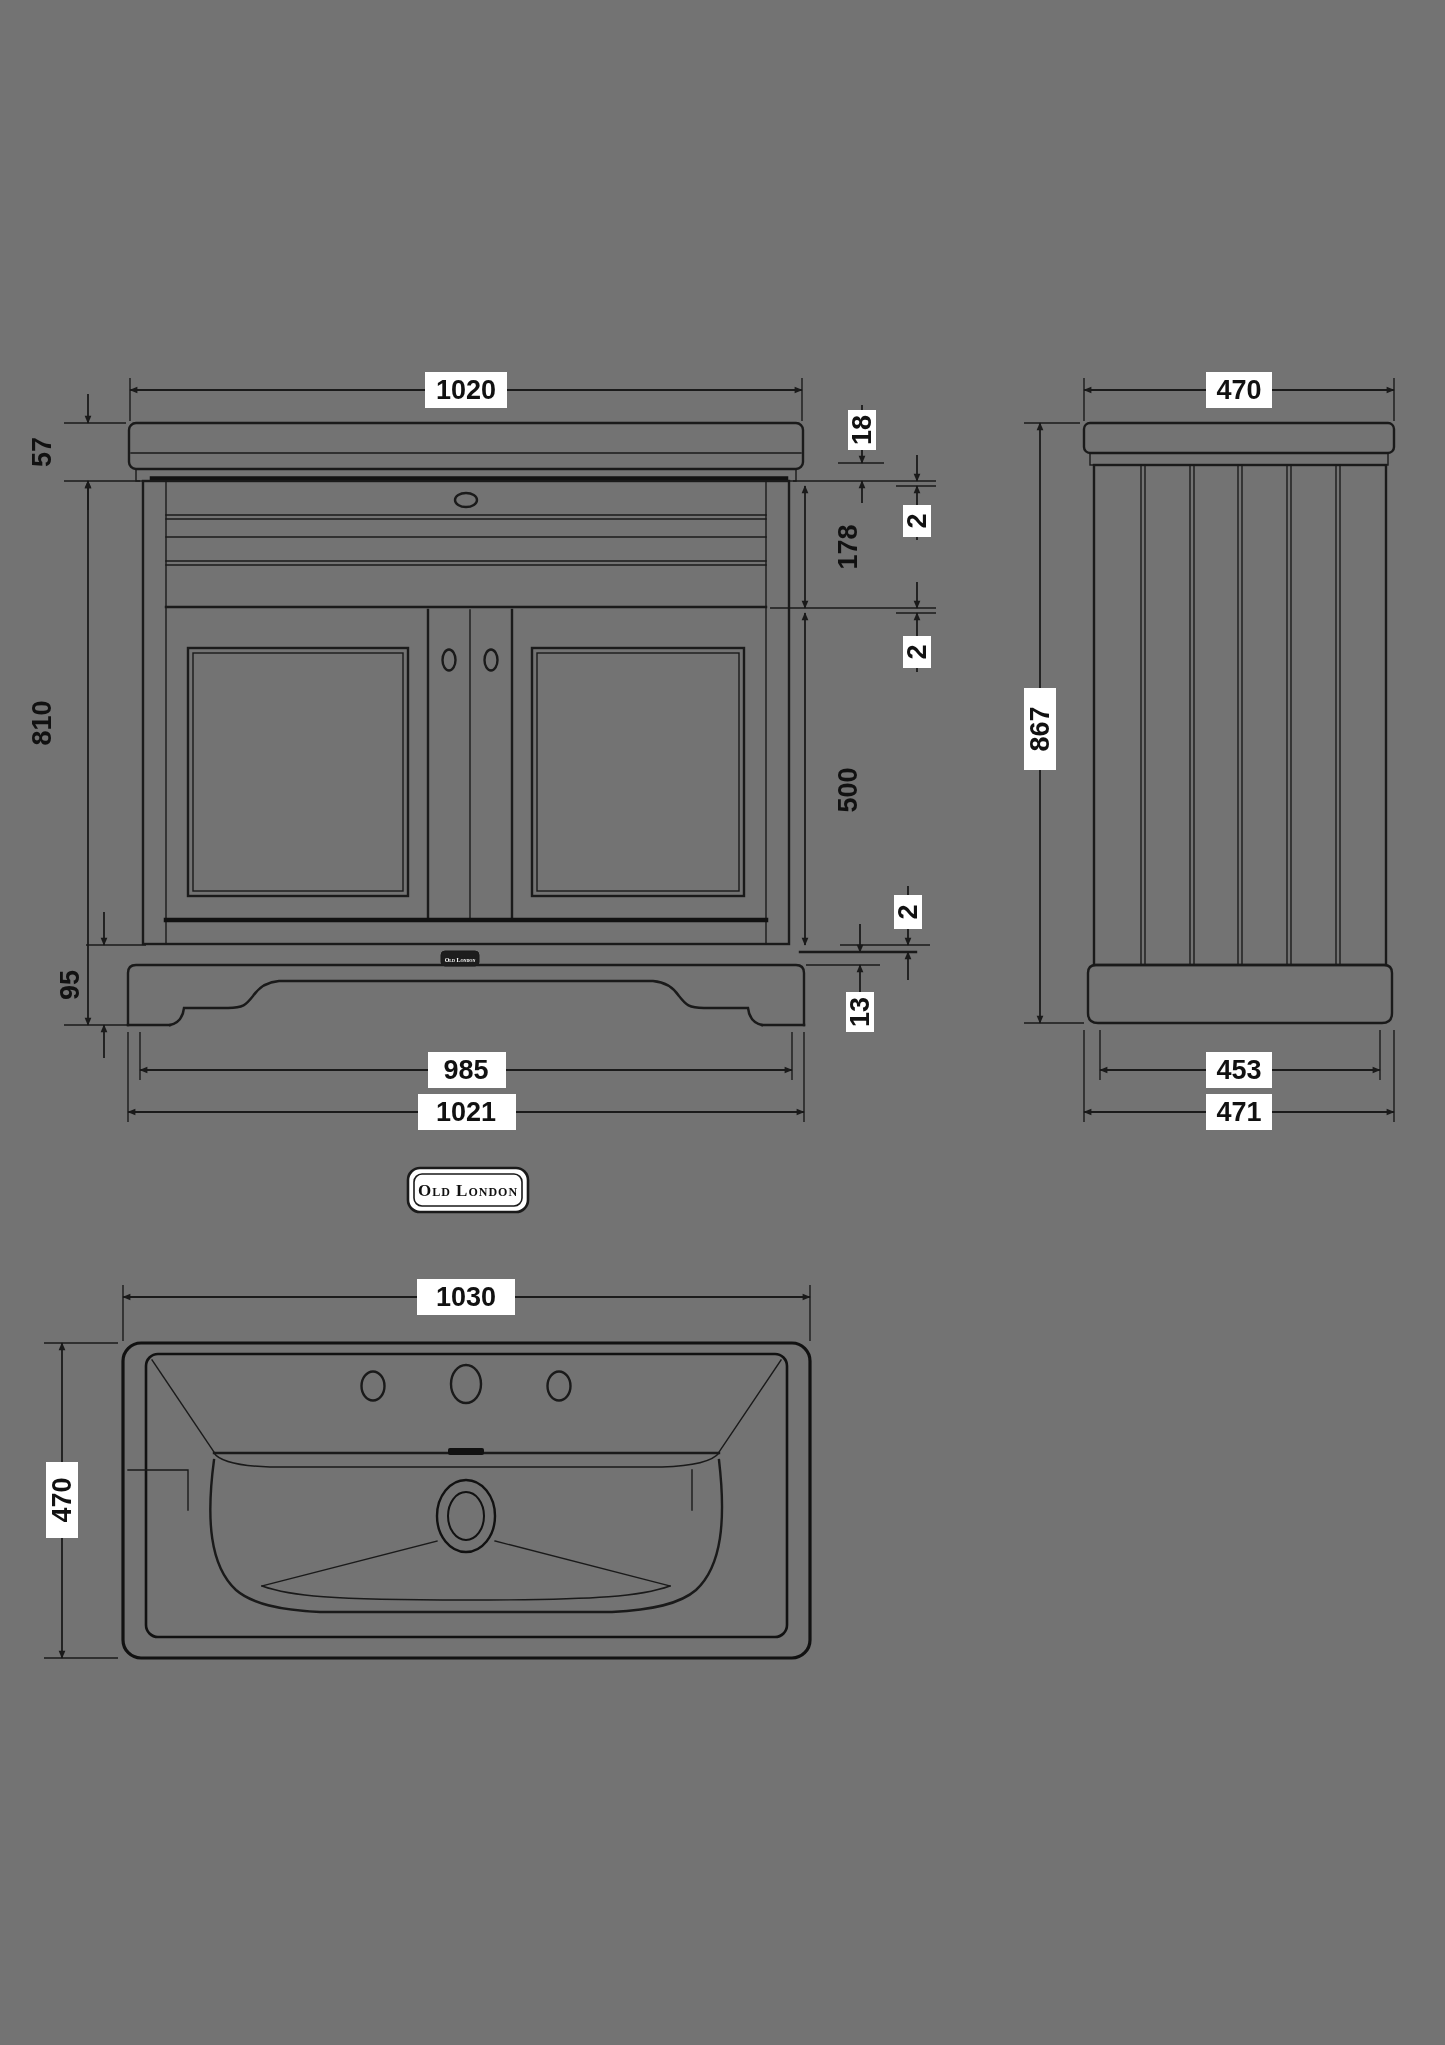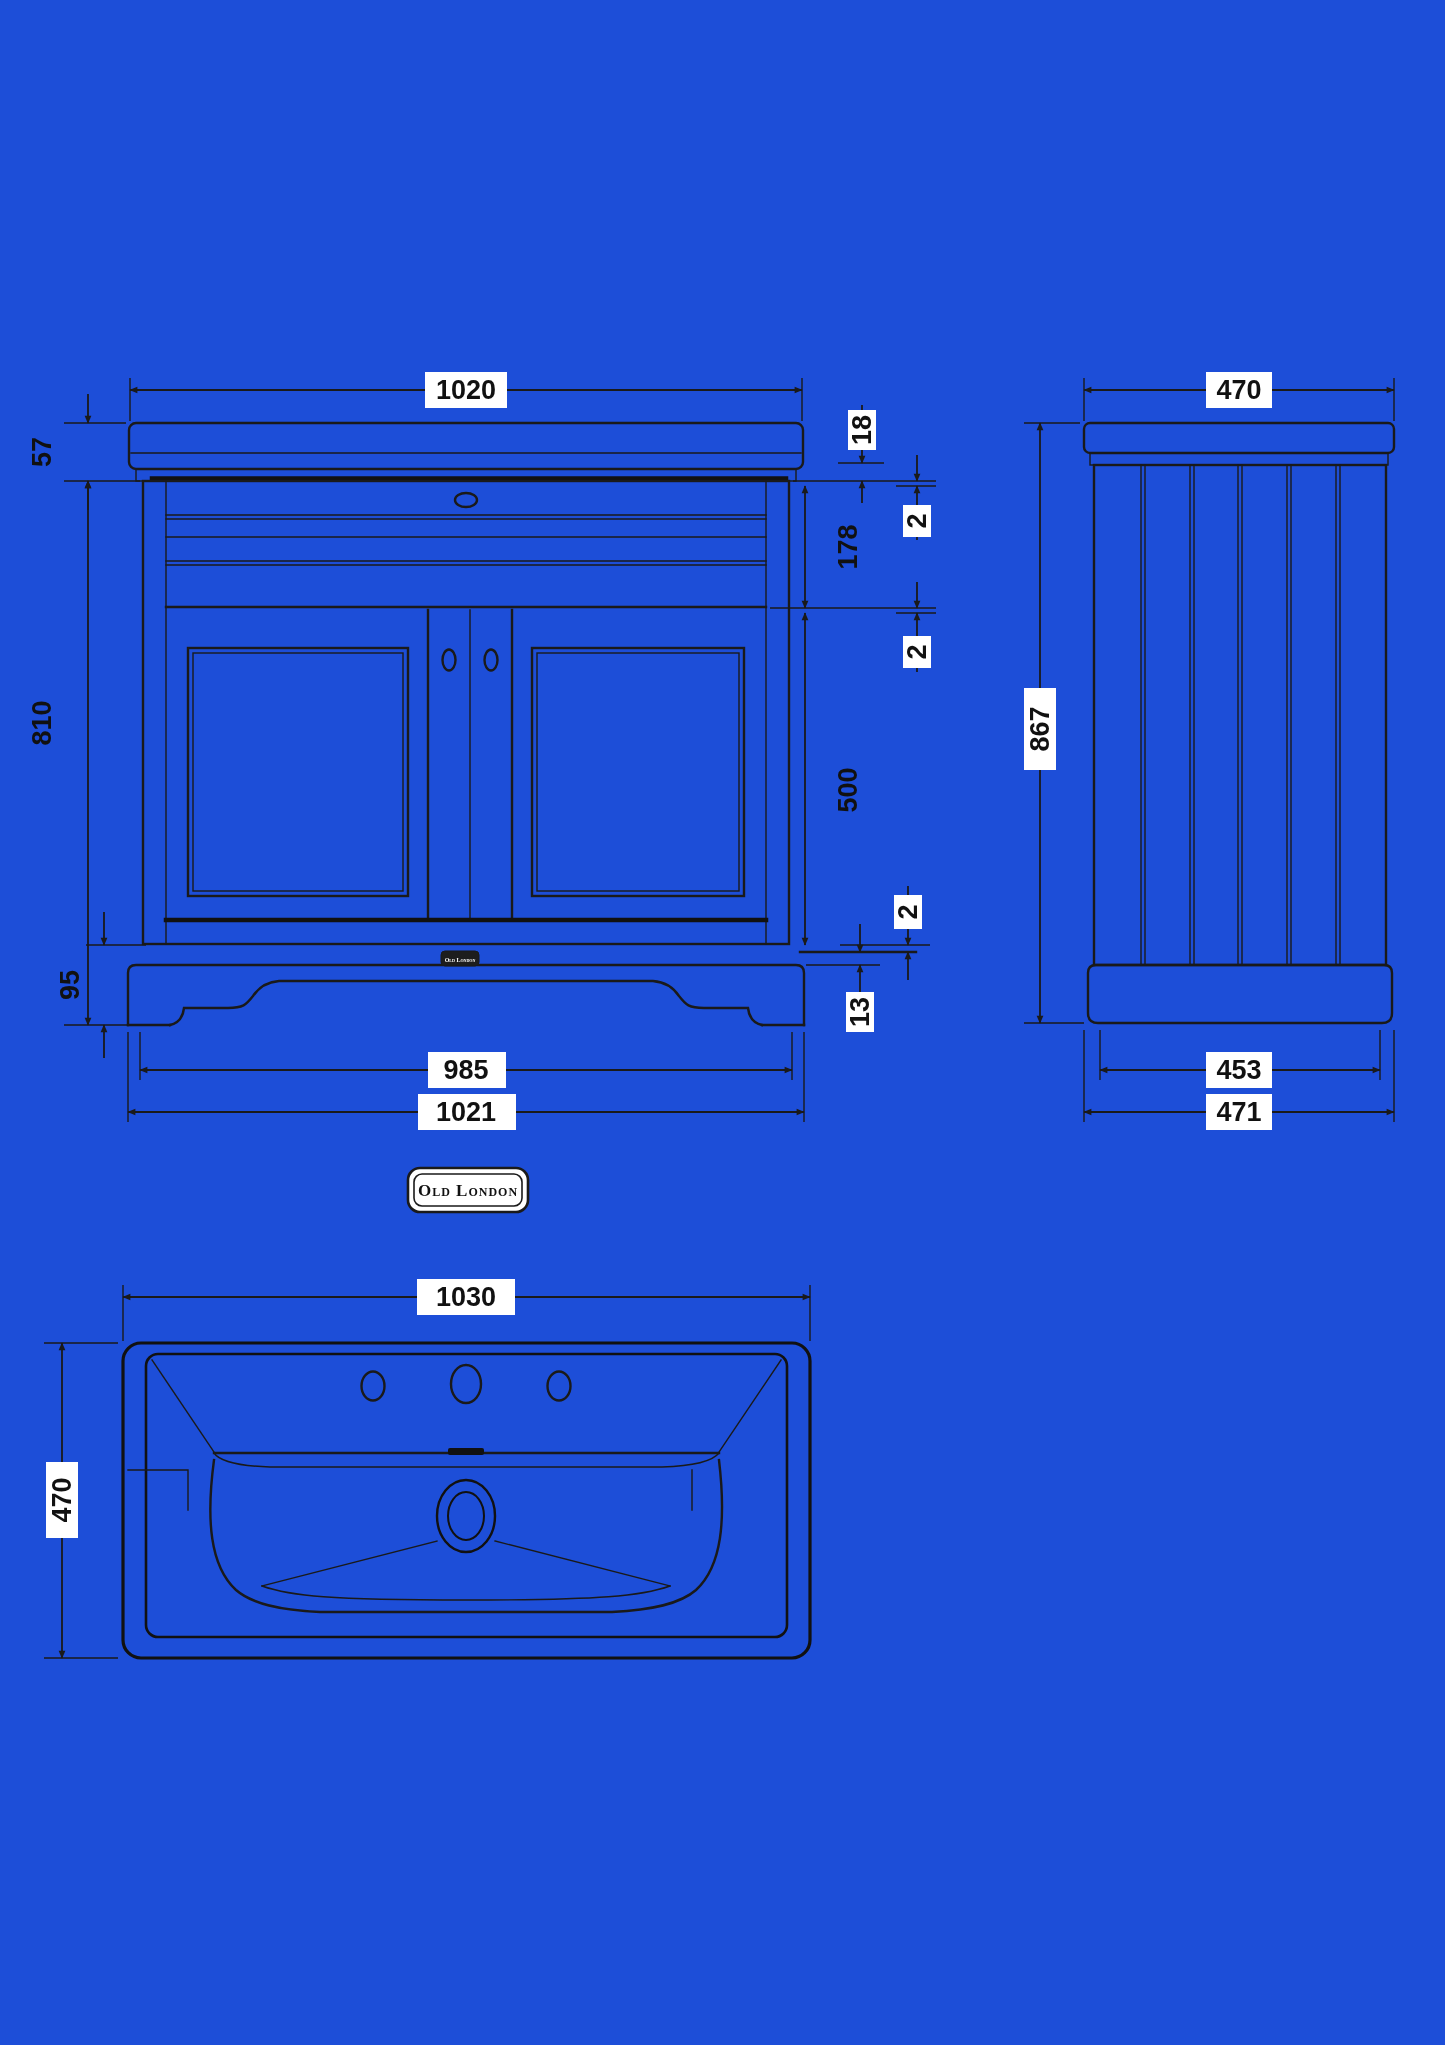--- a/index.html
+++ b/index.html
@@ -1,16 +1,16 @@
 <!DOCTYPE html>
 <html><head>
 <meta charset="utf-8">
 <style>
   html,body{margin:0;padding:0;background:#ffffff;}
-  .canvas{position:relative;width:1445px;height:2045px;background:#1d4ed8;overflow:hidden;}
+  .canvas{position:relative;width:1445px;height:2045px;background:#737373;overflow:hidden;}
   svg{display:block;}
   .ln{stroke:#1a1a1a;stroke-width:2.4;fill:none;stroke-linecap:square;}
   .ln-thin{stroke:#1a1a1a;stroke-width:1.4;fill:none;stroke-linecap:square;}
   .ln-thick{stroke:#111;stroke-width:4.5;fill:none;stroke-linecap:square;}
   .dimline{stroke:#1a1a1a;stroke-width:1.8;fill:none;stroke-linecap:butt;}
   .tick{stroke:#1a1a1a;stroke-width:1.4;fill:none;}
   .dim{font-family:"Liberation Sans","DejaVu Sans",sans-serif;font-weight:700;font-size:27px;fill:#111;text-anchor:middle;}
   .dimv{font-family:"Liberation Sans","DejaVu Sans",sans-serif;font-weight:700;font-size:27px;fill:#111;text-anchor:middle;}
   .badge-text{font-family:"Liberation Serif","DejaVu Serif",serif;font-variant:small-caps;font-weight:700;font-size:17px;fill:#111;text-anchor:middle;letter-spacing:1px;}
   .badge-tiny{font-family:"Liberation Serif","DejaVu Serif",serif;font-variant:small-caps;font-weight:700;font-size:6px;fill:#ffffff;text-anchor:middle;}

